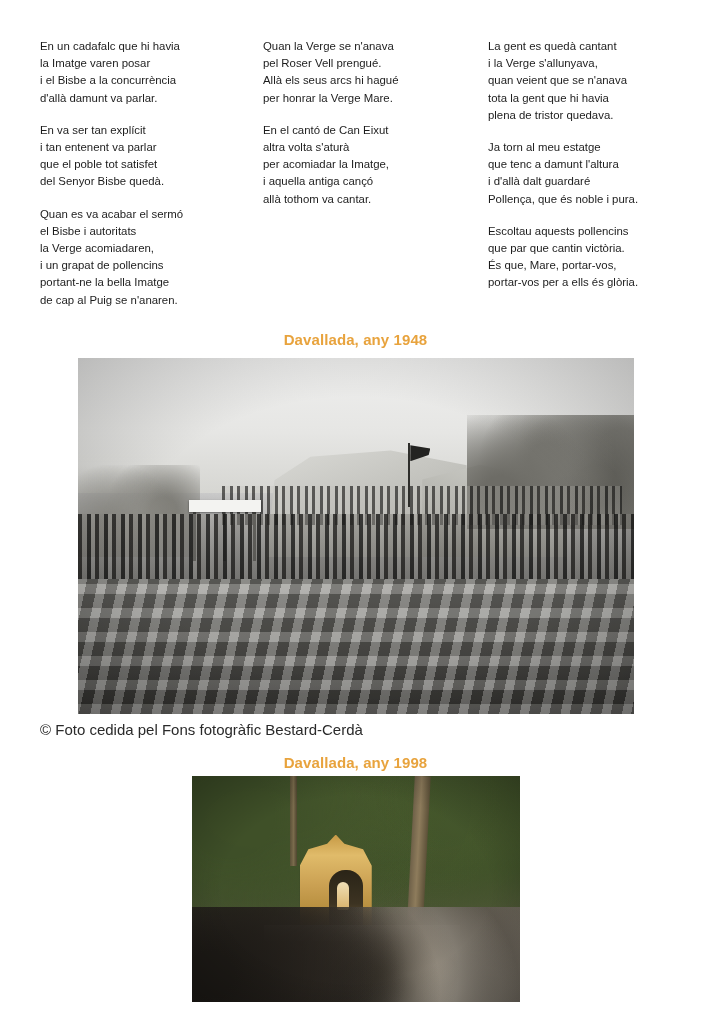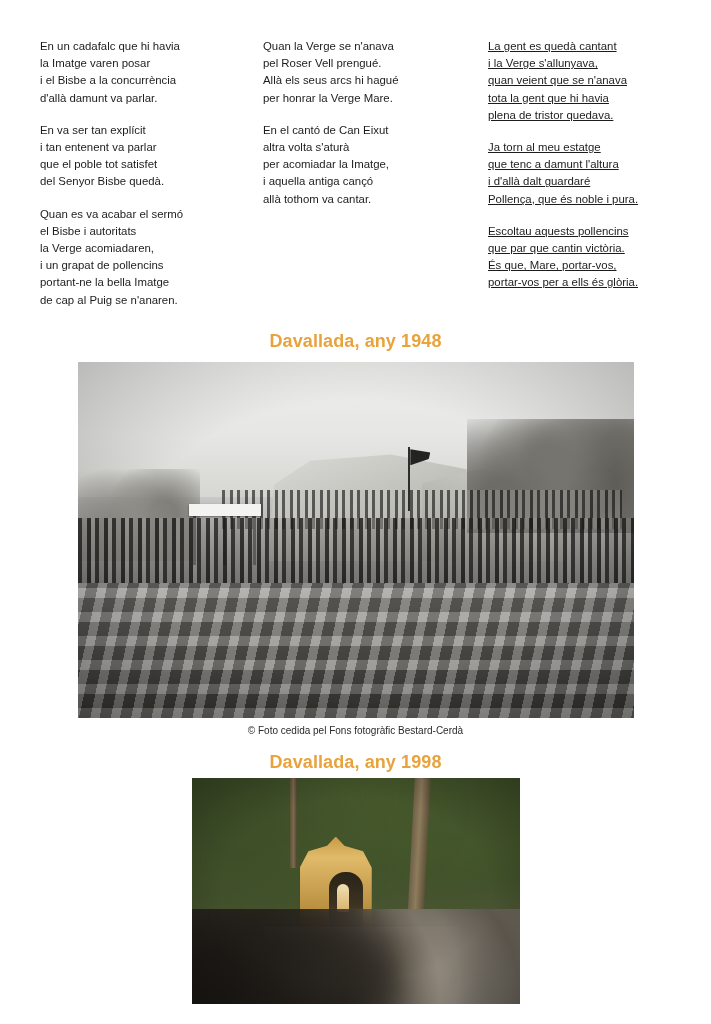--- a/index.html
+++ b/index.html
@@ -30,43 +30,43 @@
     align-items: flex-start;
     padding-top: 10px;
   }
   .poem-col {
     flex: 1 1 0;
     font-size: 11.4px;
     line-height: 17.2px;
     color: #1c1c1c;
   }
   .poem-col.col2 { padding-left: 12px; }
-  .poem-col.col3 { padding-left: 14px; text-decoration: underline; }
+  .poem-col.col3 { padding-left: 14px; }
   .stanza {
     margin: 0 0 15px 0;
     white-space: pre-line;
   }
   .stanza:last-child { margin-bottom: 8px; }
 
   
   .figure-title {
     text-align: center;
     color: #e8a33d;
     font-weight: bold;
-    font-size: 18px;
+    font-size: 15px;
     margin: 14px 0 10px 0;
     letter-spacing: 0.1px;
   }
   .figure-title.second {
     margin-top: 16px;
     margin-bottom: 5px;
   }
   .photo-credit {
-    text-align: center;
-    font-size: 10px;
+    text-align: left;
+    font-size: 15px;
     color: #2a2a2a;
     margin: 7px 0 0 0;
   }
 
   
   .photo-wrap-1 {
     width: 556px;
     height: 356px;
     margin: 0 auto;
     position: relative;

